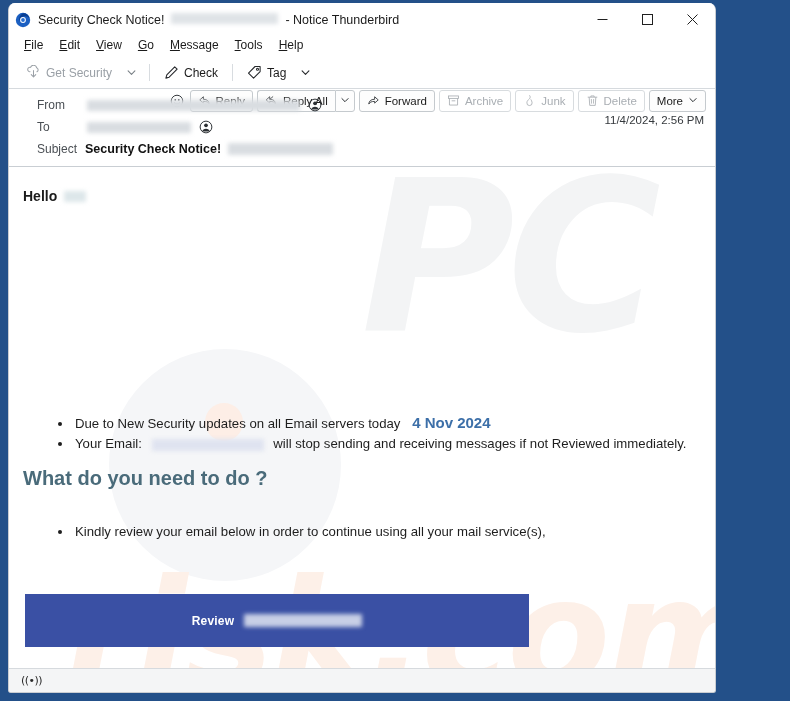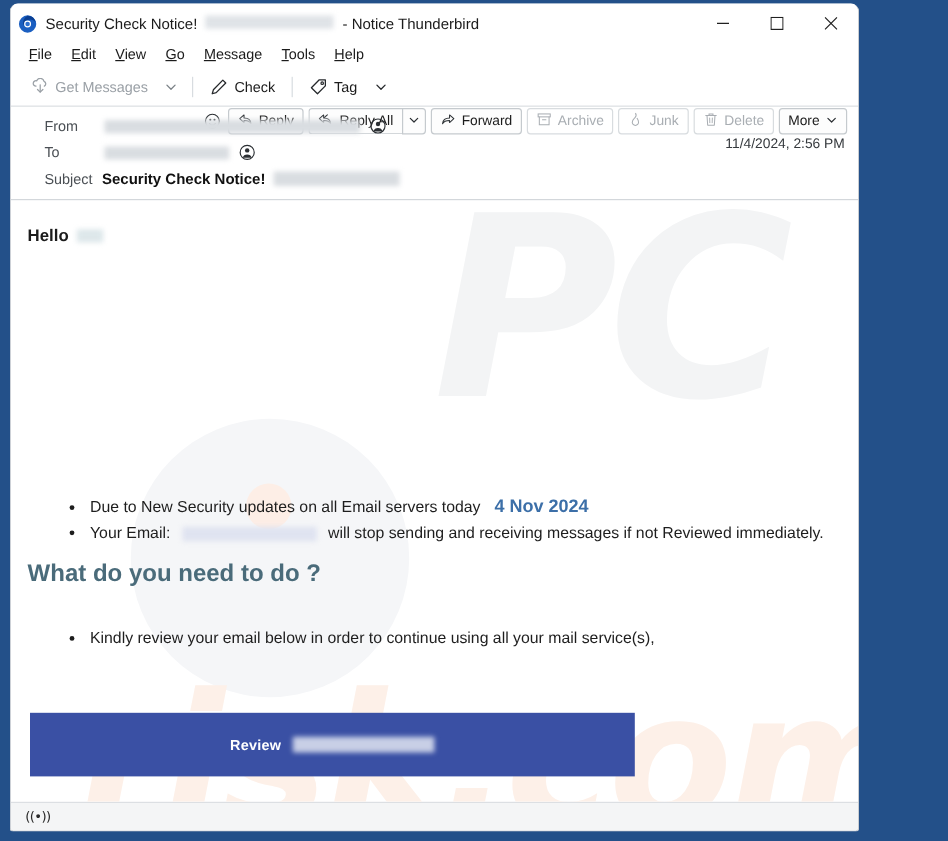--- a/index.html
+++ b/index.html
@@ -359,21 +359,21 @@
 
     <div id="toolbar">
       <div class="tbtn disabled">
         <span>
           <svg width="15" height="15" viewBox="0 0 16 16">
             <path d="M4.3 7.2a2.4 2.4 0 1 1 .6-4.7A3.4 3.4 0 0 1 11.4 3a2.3 2.3 0 0 1 .3 4.2" fill="none" stroke="#9aa0a6" stroke-width="1.1" stroke-linecap="round"></path>
             <line x1="8" y1="6" x2="8" y2="12.4" stroke="#9aa0a6" stroke-width="1.1" stroke-linecap="round"></line>
             <path d="M5.6 10.2 8 12.6l2.4-2.4" fill="none" stroke="#9aa0a6" stroke-width="1.1" stroke-linecap="round" stroke-linejoin="round"></path>
           </svg>
         </span>
-        <span>Get Messages</span>
+        <span>Get Security</span>
       </div>
       <div class="tbtn caret-btn disabled">
         <span>
           <svg width="11" height="11" viewBox="0 0 12 12">
               <path d="M2.3 4.3 6 8l3.7-3.7" fill="none" stroke="#7b8287" stroke-width="1.2" stroke-linecap="round" stroke-linejoin="round"></path>
             </svg>
         </span>
       </div>
       <div class="tsep"></div>
       <div class="tbtn">

